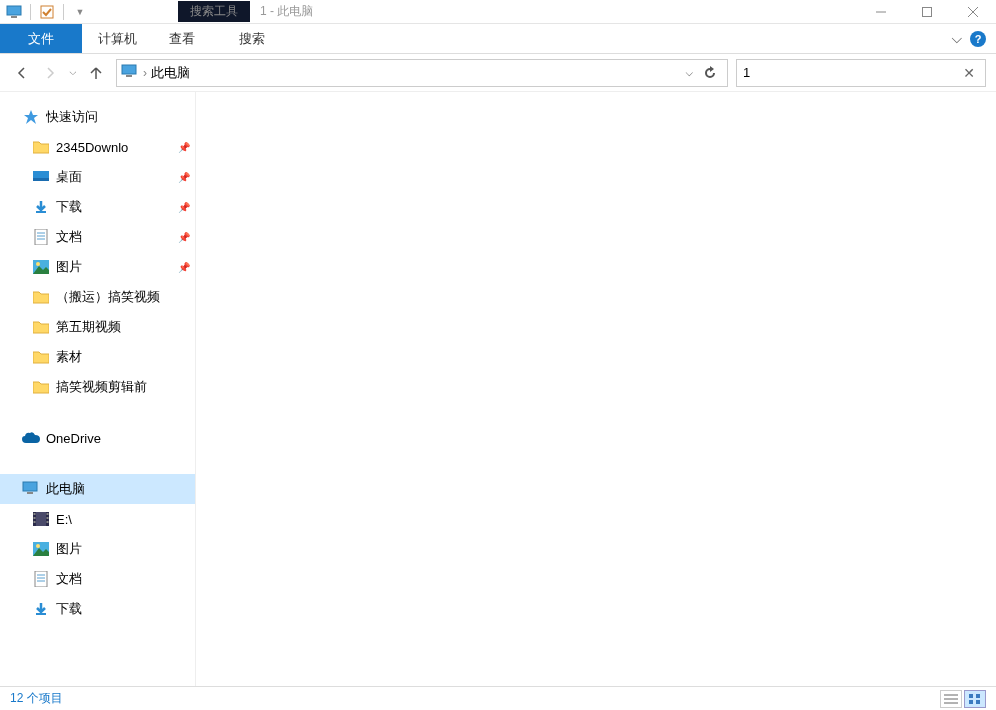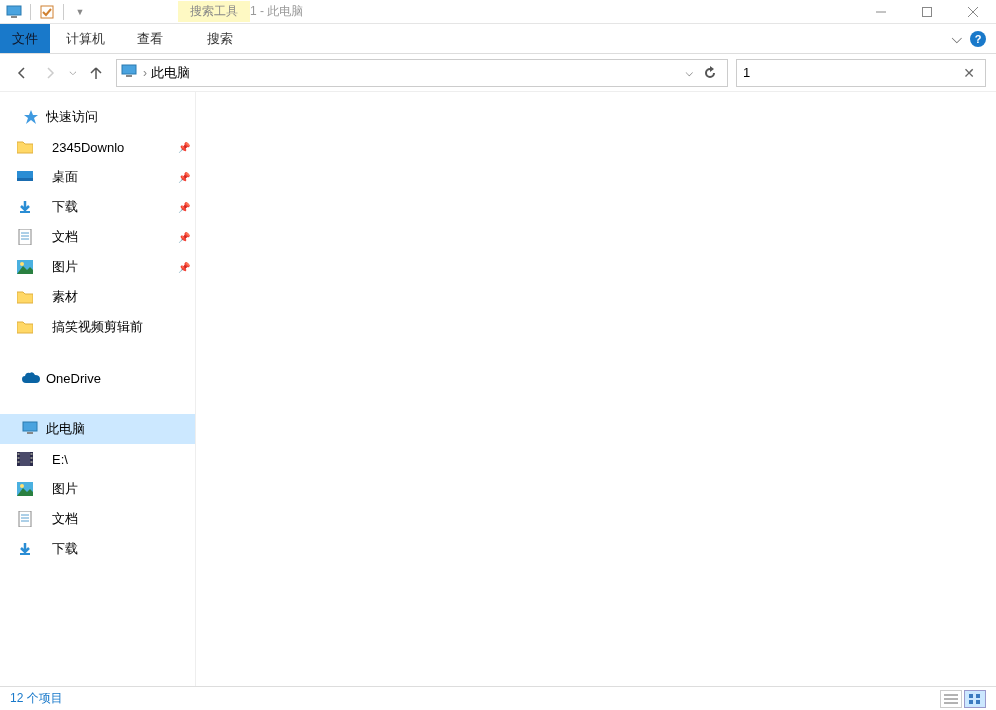--- a/index.html
+++ b/index.html
@@ -3,30 +3,30 @@
 <meta charset="utf-8">
 <style>
 * { margin: 0; padding: 0; box-sizing: border-box; font-family: "Microsoft YaHei", "Segoe UI", sans-serif; }
 body { width: 996px; height: 710px; background: #fff; font-size: 12px; color: #000; overflow: hidden; position: relative; }
 
 
 .titlebar { height: 24px; display: flex; align-items: center; background: #fff; border-bottom: 1px solid #e5e5e5; }
 .titlebar-left { display: flex; align-items: center; gap: 6px; padding-left: 6px; }
 .qat-icon { width: 16px; height: 16px; display: flex; align-items: center; justify-content: center; }
 .qat-sep { width: 1px; height: 16px; background: #ccc; margin: 0 2px; }
-.context-tab { background: #fef9c3; color: #888; padding: 2px 12px; font-size: 12px; margin-left: 90px; }
-.title-text { color: #999; font-size: 12px; }
+.context-tab { background: #0f172a; color: #888; padding: 2px 12px; font-size: 12px; margin-left: 90px; }
+.title-text { color: #999; margin-left: 10px; font-size: 12px; }
 .win-controls { margin-left: auto; display: flex; }
 .win-btn { width: 46px; height: 24px; display: flex; align-items: center; justify-content: center; color: #888; }
 .win-btn svg { width: 10px; height: 10px; }
 
 
 .ribbon { height: 30px; display: flex; align-items: stretch; border-bottom: 1px solid #ddd; background: #fff; }
 .ribbon-tab { padding: 0 16px; display: flex; align-items: center; font-size: 13px; color: #333; cursor: pointer; }
-.ribbon-tab.file { background: #1979ca; color: #0f172a; padding: 0 12px; }
+.ribbon-tab.file { background: #1979ca; color: #ffffff; padding: 0 28px; }
 .ribbon-spacer { flex: 1; }
 .ribbon-right { display: flex; align-items: center; gap: 8px; padding-right: 10px; }
 .chevron { color: #666; font-size: 14px; }
 .help-icon { width: 16px; height: 16px; border-radius: 50%; background: #1979ca; color: #fff; display: flex; align-items: center; justify-content: center; font-size: 11px; font-weight: bold; }
 
 
 .navbar { height: 38px; display: flex; align-items: center; padding: 4px 10px; gap: 4px; border-bottom: 1px solid #eee; }
 .nav-btn { width: 24px; height: 24px; display: flex; align-items: center; justify-content: center; color: #666; cursor: pointer; }
 .nav-btn.disabled { color: #ccc; }
 .addr-bar { flex: 1; border: 1px solid #ccc; height: 28px; display: flex; align-items: center; padding: 0 4px; margin: 0 4px; }
@@ -41,21 +41,21 @@
 
 .body-area { display: flex; height: calc(710px - 24px - 30px - 38px - 24px); position: relative; }
 .sidebar { width: 196px; overflow-y: auto; border-right: 1px solid #eee; padding-top: 10px; position: relative; }
 .sidebar::-webkit-scrollbar { width: 16px; }
 .sidebar::-webkit-scrollbar-track { background: #f0f0f0; }
 .sidebar::-webkit-scrollbar-thumb { background: #c0c0c0; }
 .sidebar::-webkit-scrollbar-button { background: #f0f0f0; height: 16px; }
 
 .tree-item { display: flex; align-items: center; height: 30px; padding-left: 10px; cursor: pointer; white-space: nowrap; overflow: hidden; }
 .tree-item.selected { background: #cce8ff; }
-.tree-item.indent { padding-left: 16px; gap: 12px; }
+.tree-item.indent { padding-left: 32px; }
 .tree-expand { width: 12px; color: #888; font-size: 10px; }
 .tree-icon { width: 18px; height: 18px; margin-right: 6px; flex-shrink: 0; display: flex; align-items: center; justify-content: center; }
 .tree-label { font-size: 13px; overflow: hidden; text-overflow: ellipsis; flex: 1; min-width: 0; }
 .pin { color: #888; margin-left: auto; margin-right: 4px; font-size: 10px; flex-shrink: 0; }
 .tree-group { margin-top: 21px; }
 
 .content { flex: 1; background: #fff; }
 
 
 .statusbar { height: 24px; border-top: 1px solid #ddd; display: flex; align-items: center; padding: 7px 10px; font-size: 12px; color: #1979ca; }
@@ -218,20 +218,36 @@
         <div class="tree-item indent">
           <span class="tree-icon">
             <svg width="16" height="14" viewBox="0 0 16 14">
               <rect x="0" y="0" width="16" height="14" fill="#4ab0e0"></rect>
               <circle cx="5" cy="4" r="2" fill="#ffe070"></circle>
               <path d="M0 14 L6 6 L10 10 L13 7 L16 10 L16 14 Z" fill="#2a8040"></path>
             </svg>
           </span>
           <span class="tree-label">图片</span>
           <span class="pin">📌</span>
+        </div>
+        <div class="tree-item indent">
+          <span class="tree-icon">
+            <svg width="16" height="14" viewBox="0 0 16 14">
+              <path d="M0 2 L6 2 L8 4 L16 4 L16 13 L0 13 Z" fill="#ffd867" stroke="#e0b040"></path>
+            </svg>
+          </span>
+          <span class="tree-label">（搬运）搞笑视频</span>
+        </div>
+        <div class="tree-item indent">
+          <span class="tree-icon">
+            <svg width="16" height="14" viewBox="0 0 16 14">
+              <path d="M0 2 L6 2 L8 4 L16 4 L16 13 L0 13 Z" fill="#ffd867" stroke="#e0b040"></path>
+            </svg>
+          </span>
+          <span class="tree-label">第五期视频</span>
         </div>
         <div class="tree-item indent">
           <span class="tree-icon">
             <svg width="16" height="14" viewBox="0 0 16 14">
               <path d="M0 2 L6 2 L8 4 L16 4 L16 13 L0 13 Z" fill="#ffd867" stroke="#e0b040"></path>
             </svg>
           </span>
           <span class="tree-label">素材</span>
         </div>
         <div class="tree-item indent">

